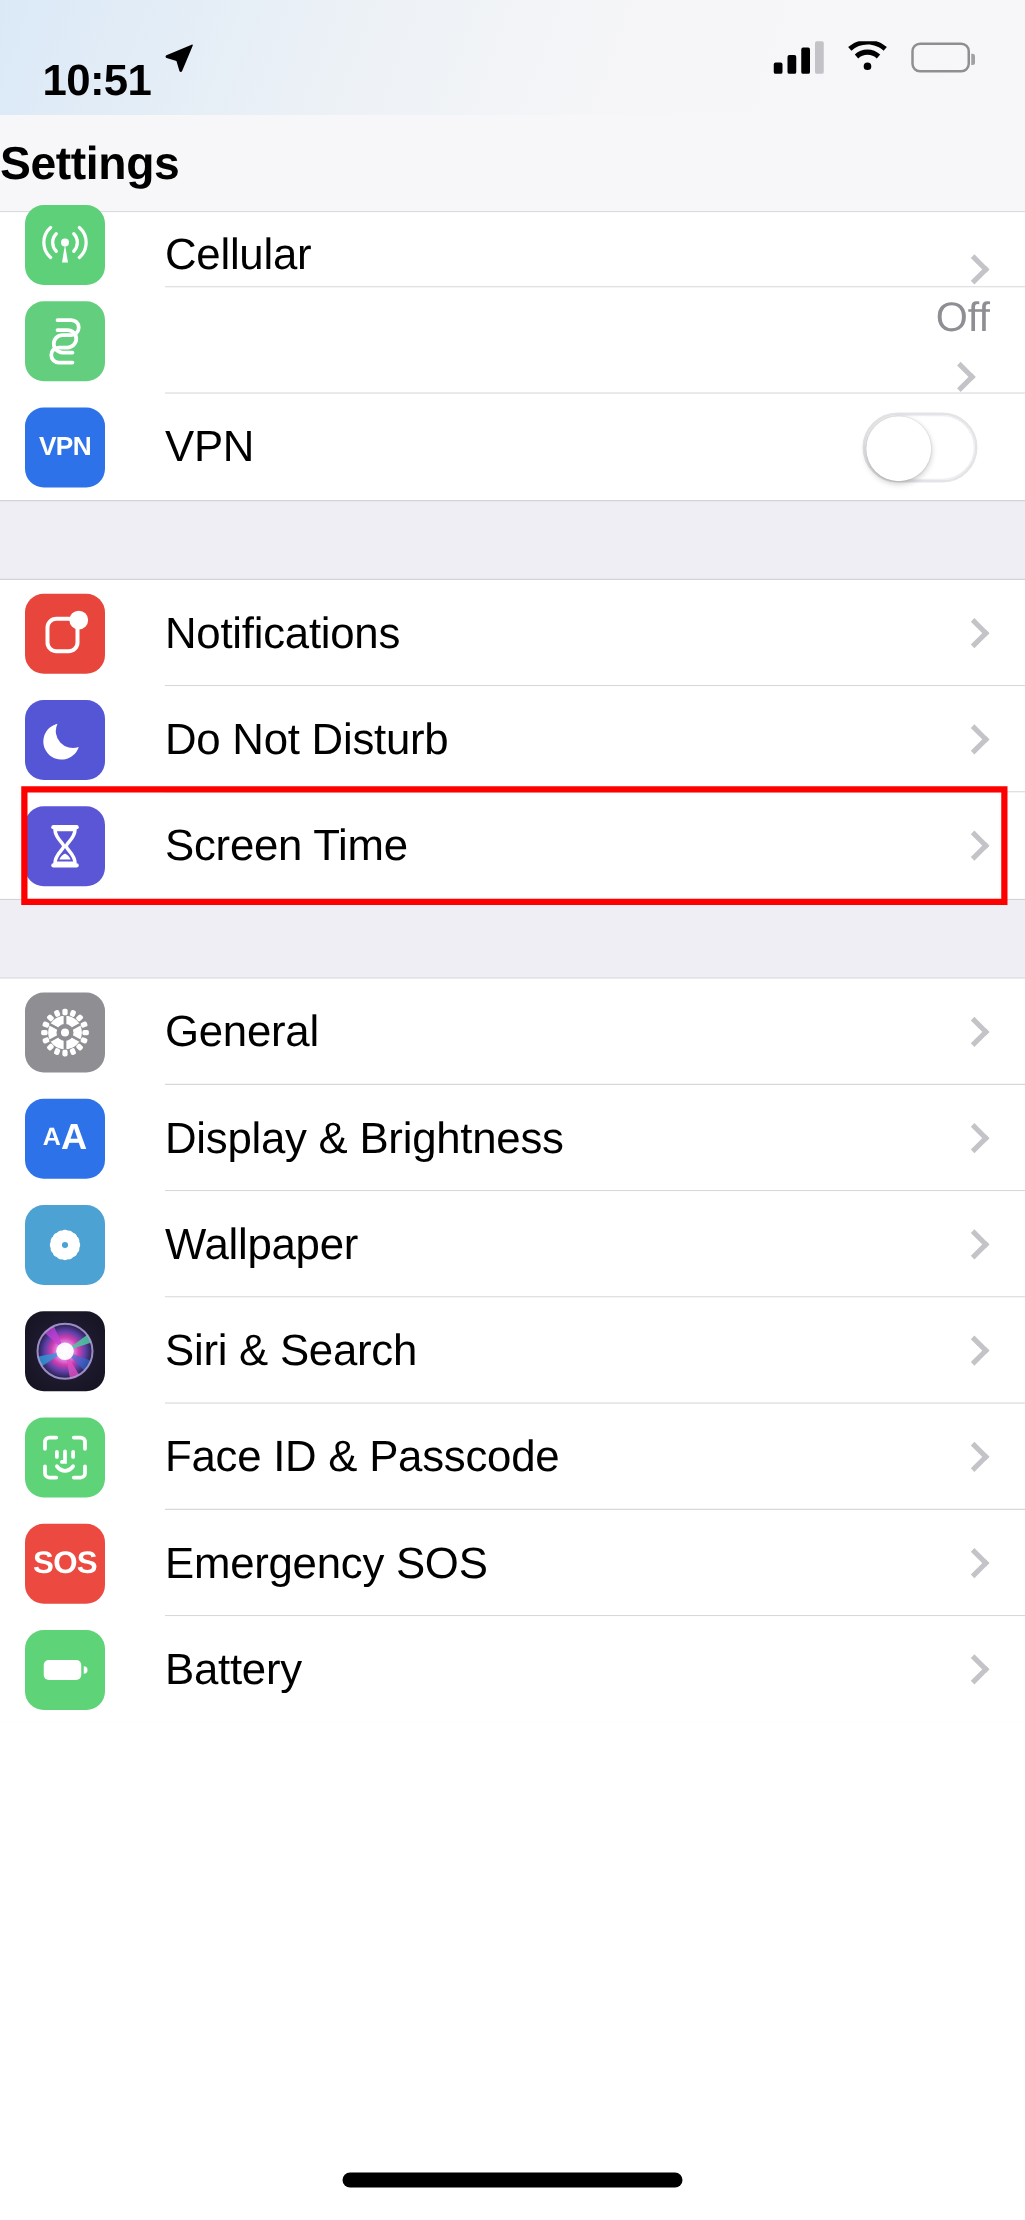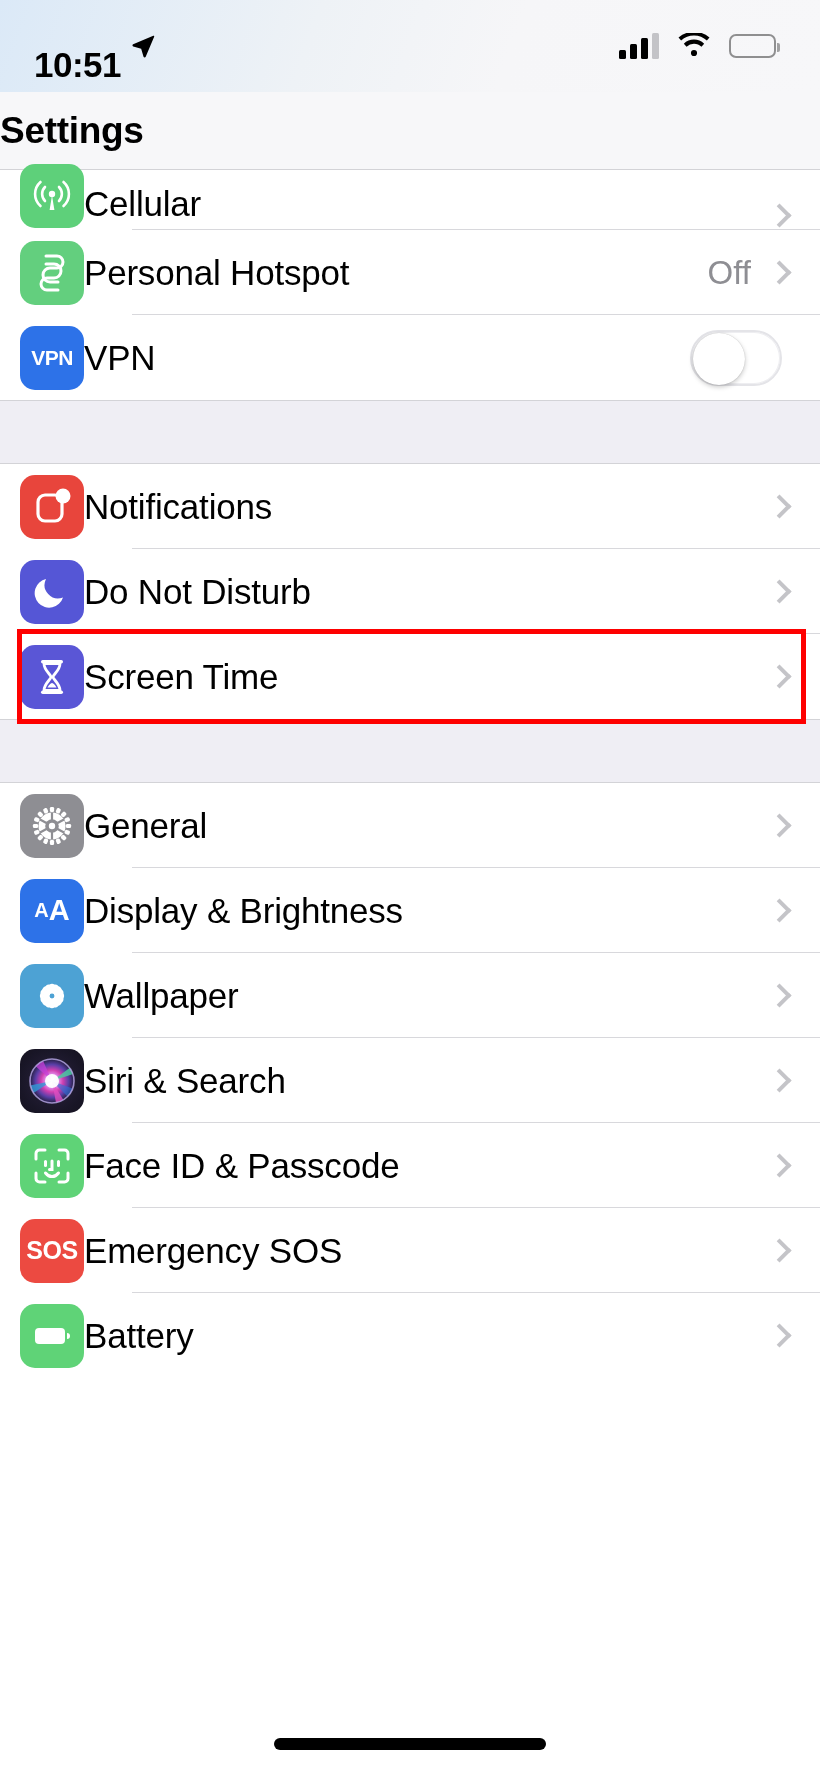--- a/index.html
+++ b/index.html
@@ -73,24 +73,24 @@
     position: absolute; left: 132px; right: 0; bottom: 0;
     height: 1px; background: #d8d8dc;
   }
   .icon {
     width: 64px; height: 64px; border-radius: 15px;
     flex: 0 0 64px; position: relative; overflow: hidden;
     display: flex; align-items: center; justify-content: center;
   }
   .row.clipped .icon { margin-bottom: -4px; }
   .label {
-    font-size: 35px; color: #000;
+    margin-left: 48px; font-size: 35px; color: #000;
     letter-spacing: -0.2px; white-space: nowrap;
   }
-  .right { margin-left: auto; display: flex; align-items: center; gap: 20px; padding-right: 28px; }
+  .right { margin-left: auto; display: flex; align-items: center; gap: 20px; padding-right: 28px; flex-direction: column; }
   .value { font-size: 33px; color: #8e8e93; }
   .chev {
     width: 17px; height: 17px;
     border-right: 4px solid #c4c4c8; border-top: 4px solid #c4c4c8;
     transform: rotate(45deg); margin-right: 4px;
   }
 
   
   .toggle {
     width: 92px; height: 56px; border-radius: 28px;
@@ -196,21 +196,20 @@
       </div>
         <div class="row">
         <div class="icon ic-hotspot">
             <svg width="42" height="42" viewBox="0 0 42 42">
               <g stroke="#fff" stroke-width="3" fill="none" stroke-linecap="round" stroke-linejoin="round">
         <path d="M15 12h8a7 7 0 0 1 0 14h-7a6 6 0 0 0 0 12h11"></path>
         <path d="M27 30h-8a7 7 0 0 1 0-14h7a6 6 0 0 0 0-12H15"></path>
               </g>
             </svg>
           </div>
-        <span class="label">Personal Hotspot</span>
         <div class="right">
             <span class="value">Off</span>
             <span class="chev"></span>
           </div>
         <div class="row-sep"></div>
       </div>
         <div class="row">
         <div class="icon ic-vpn">
             <span>VPN</span>
           </div>

